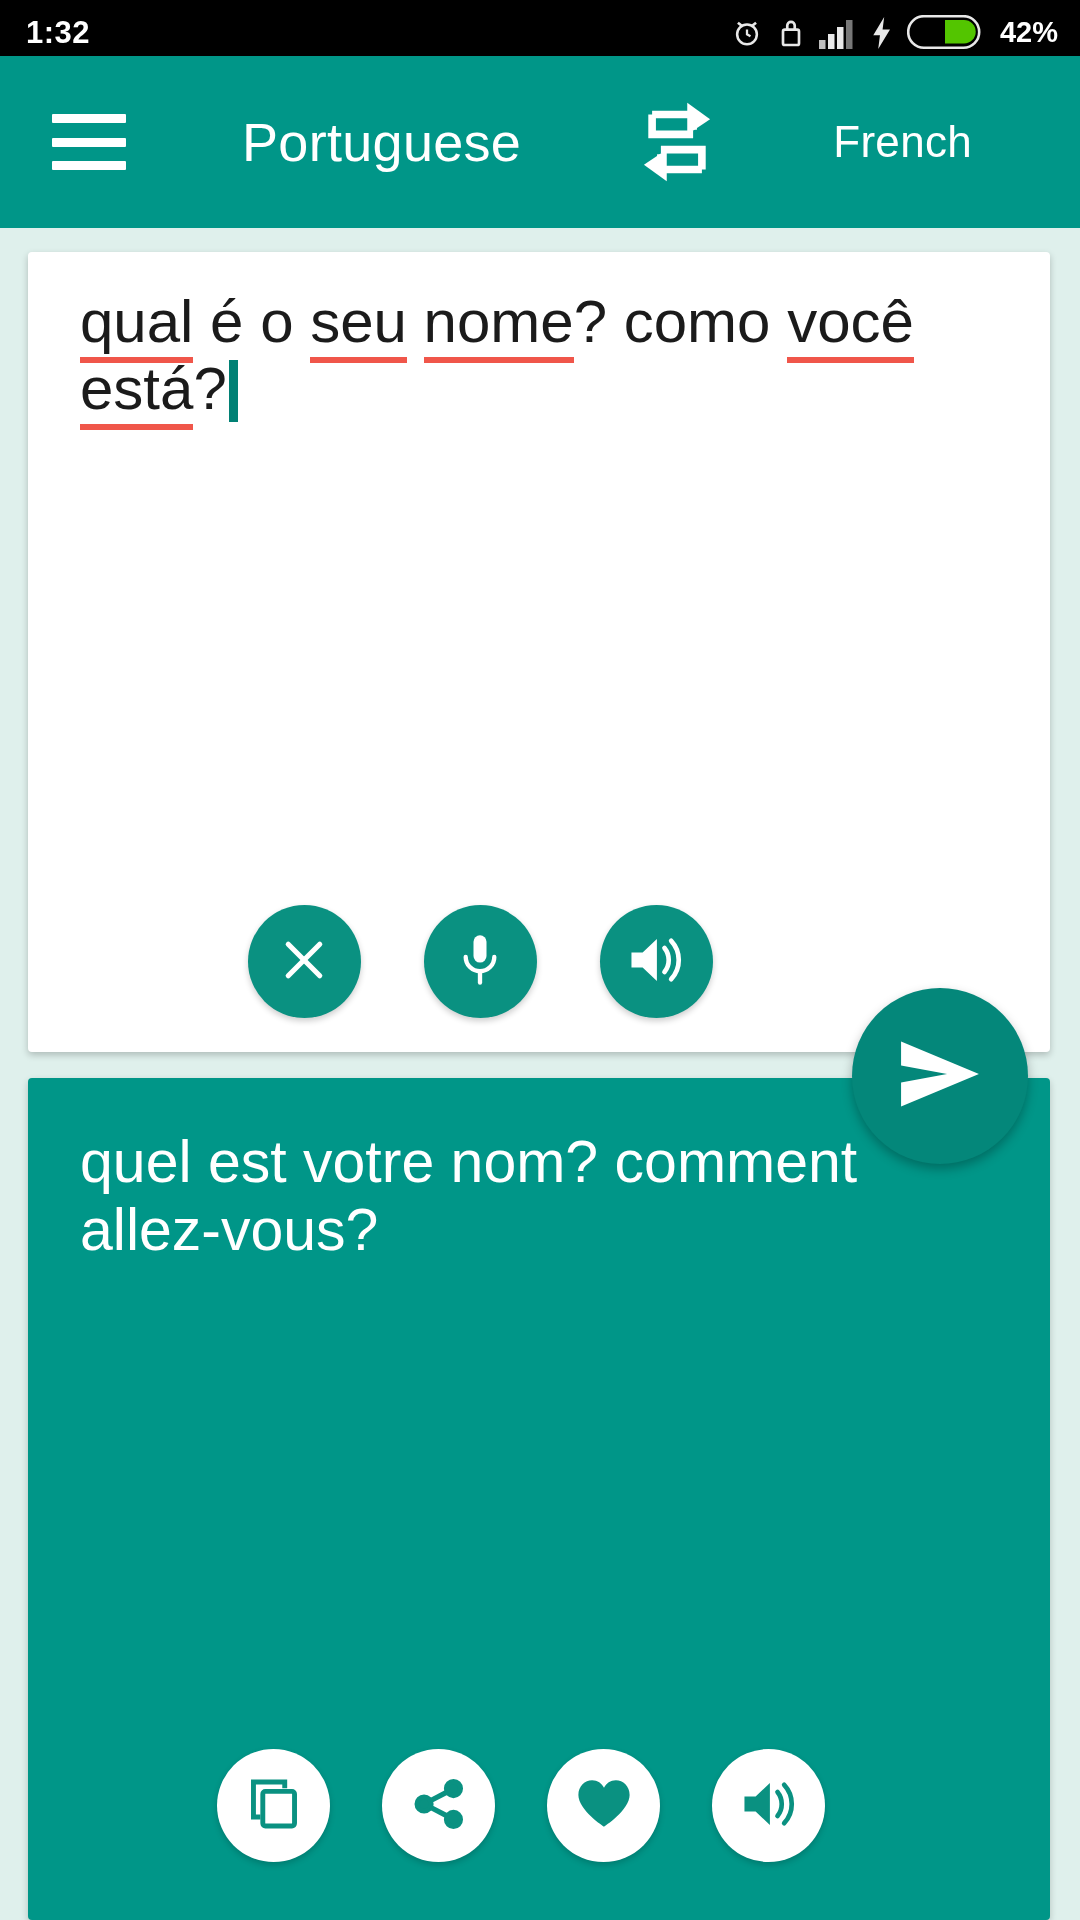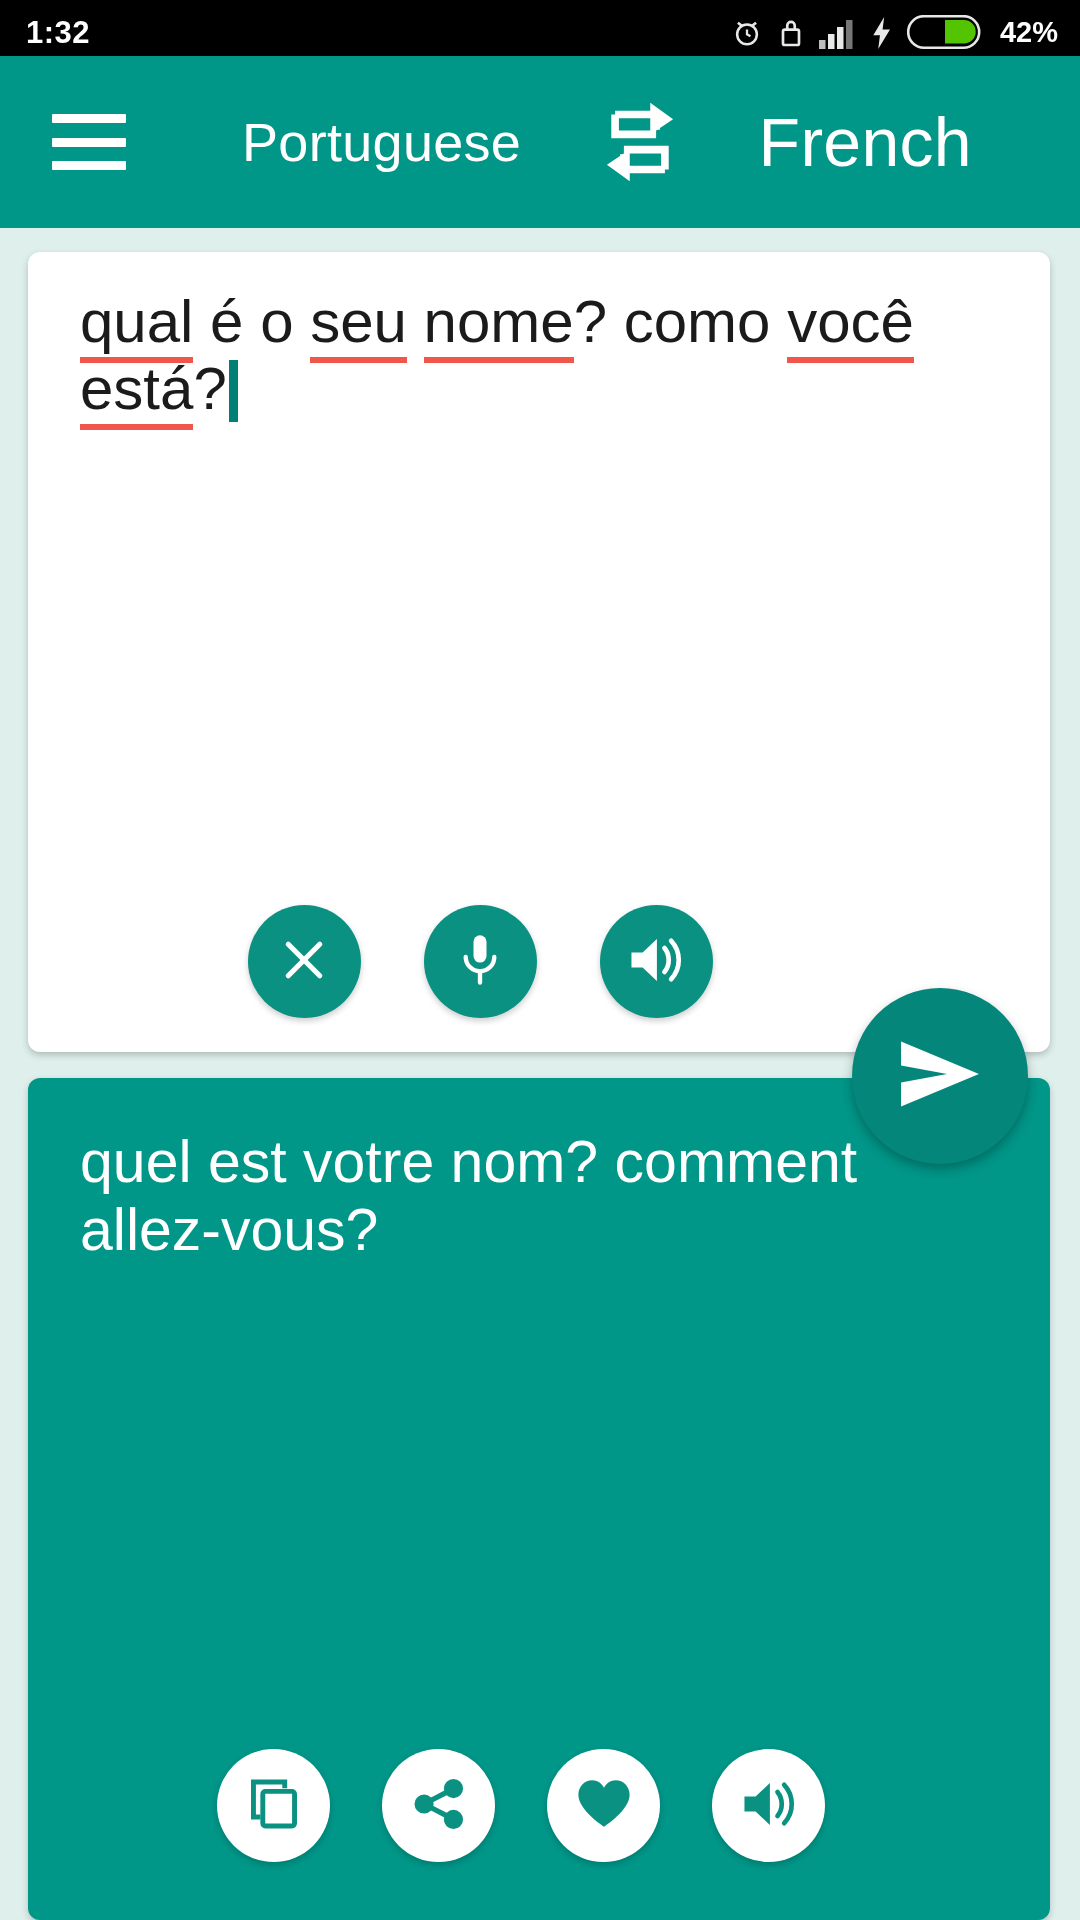--- a/index.html
+++ b/index.html
@@ -33,28 +33,28 @@
     cursor:pointer;
   }
   .hamburger span { display:block; width:74px; height:9px; background:#fff; border-radius:1px; }
   .lang-left {
     color:#ffffff; font-size:54px; margin-left:116px;
     white-space:nowrap; letter-spacing:.3px;
   }
   .swap-btn { margin-left:auto; margin-right:auto; width:90px; height:90px;
     display:flex; align-items:center; justify-content:center; cursor:pointer; }
   .lang-right {
-    color:#fff; font-size:68px; margin-right:108px;
+    color:#fff; font-size:44px; margin-right:108px;
     white-space:nowrap; letter-spacing:.3px;
   }
 
   
   .input-card {
     position:absolute; left:28px; top:252px; width:1022px; height:800px;
-    background:#fff; border-radius:12px;
+    background:#fff; border-radius:4px;
     box-shadow:0 3px 7px rgba(0,0,0,0.22);
     overflow:hidden;
   }
   .input-text {
     position:absolute; left:52px; top:36px; right:40px;
     font-size:60px; line-height:1.12; color:#1b1b1b;
     word-wrap:break-word;
   }
   .sp { border-bottom:6px solid #f0564a; padding-bottom:2px; }
   .caret {
@@ -76,21 +76,21 @@
   .send-fab {
     position:absolute; right:52px; top:988px;
     width:176px; height:176px; border-radius:50%;
     background:#04877a; display:flex; align-items:center; justify-content:center;
     box-shadow:0 5px 11px rgba(0,0,0,0.28); cursor:pointer; z-index:5;
   }
 
   
   .output-card {
     position:absolute; left:28px; top:1078px; width:1022px; height:842px;
-    background:#009688; border-radius:12px;
+    background:#009688; border-radius:4px;
     box-shadow:0 3px 7px rgba(0,0,0,0.20);
     overflow:hidden;
   }
   .output-text {
     position:absolute; left:52px; top:50px; right:44px;
     font-size:59px; line-height:1.16; color:#ffffff;
   }
   .output-actions {
     position:absolute; left:0; bottom:58px; width:100%;
     display:flex; justify-content:center; align-items:center; gap:52px;

